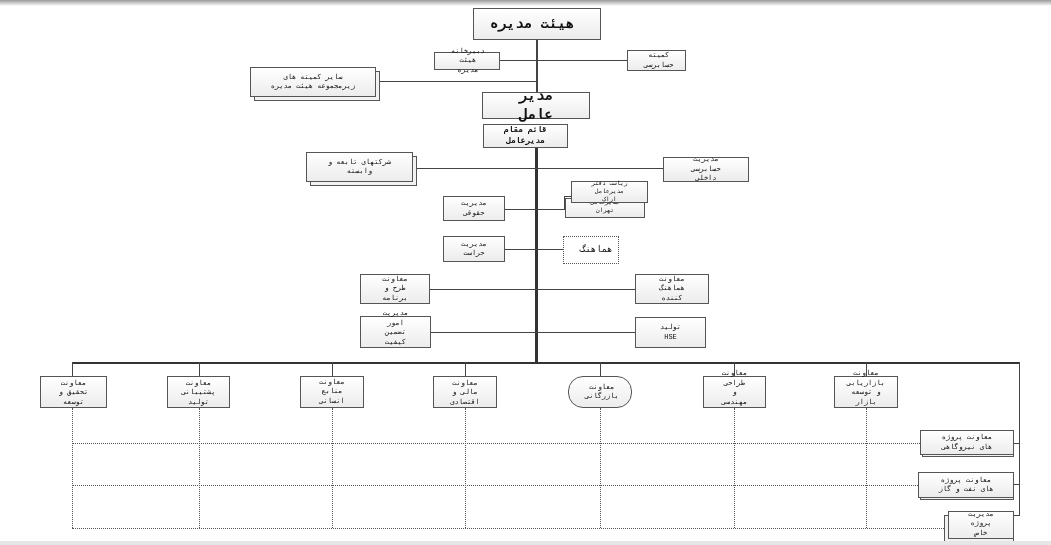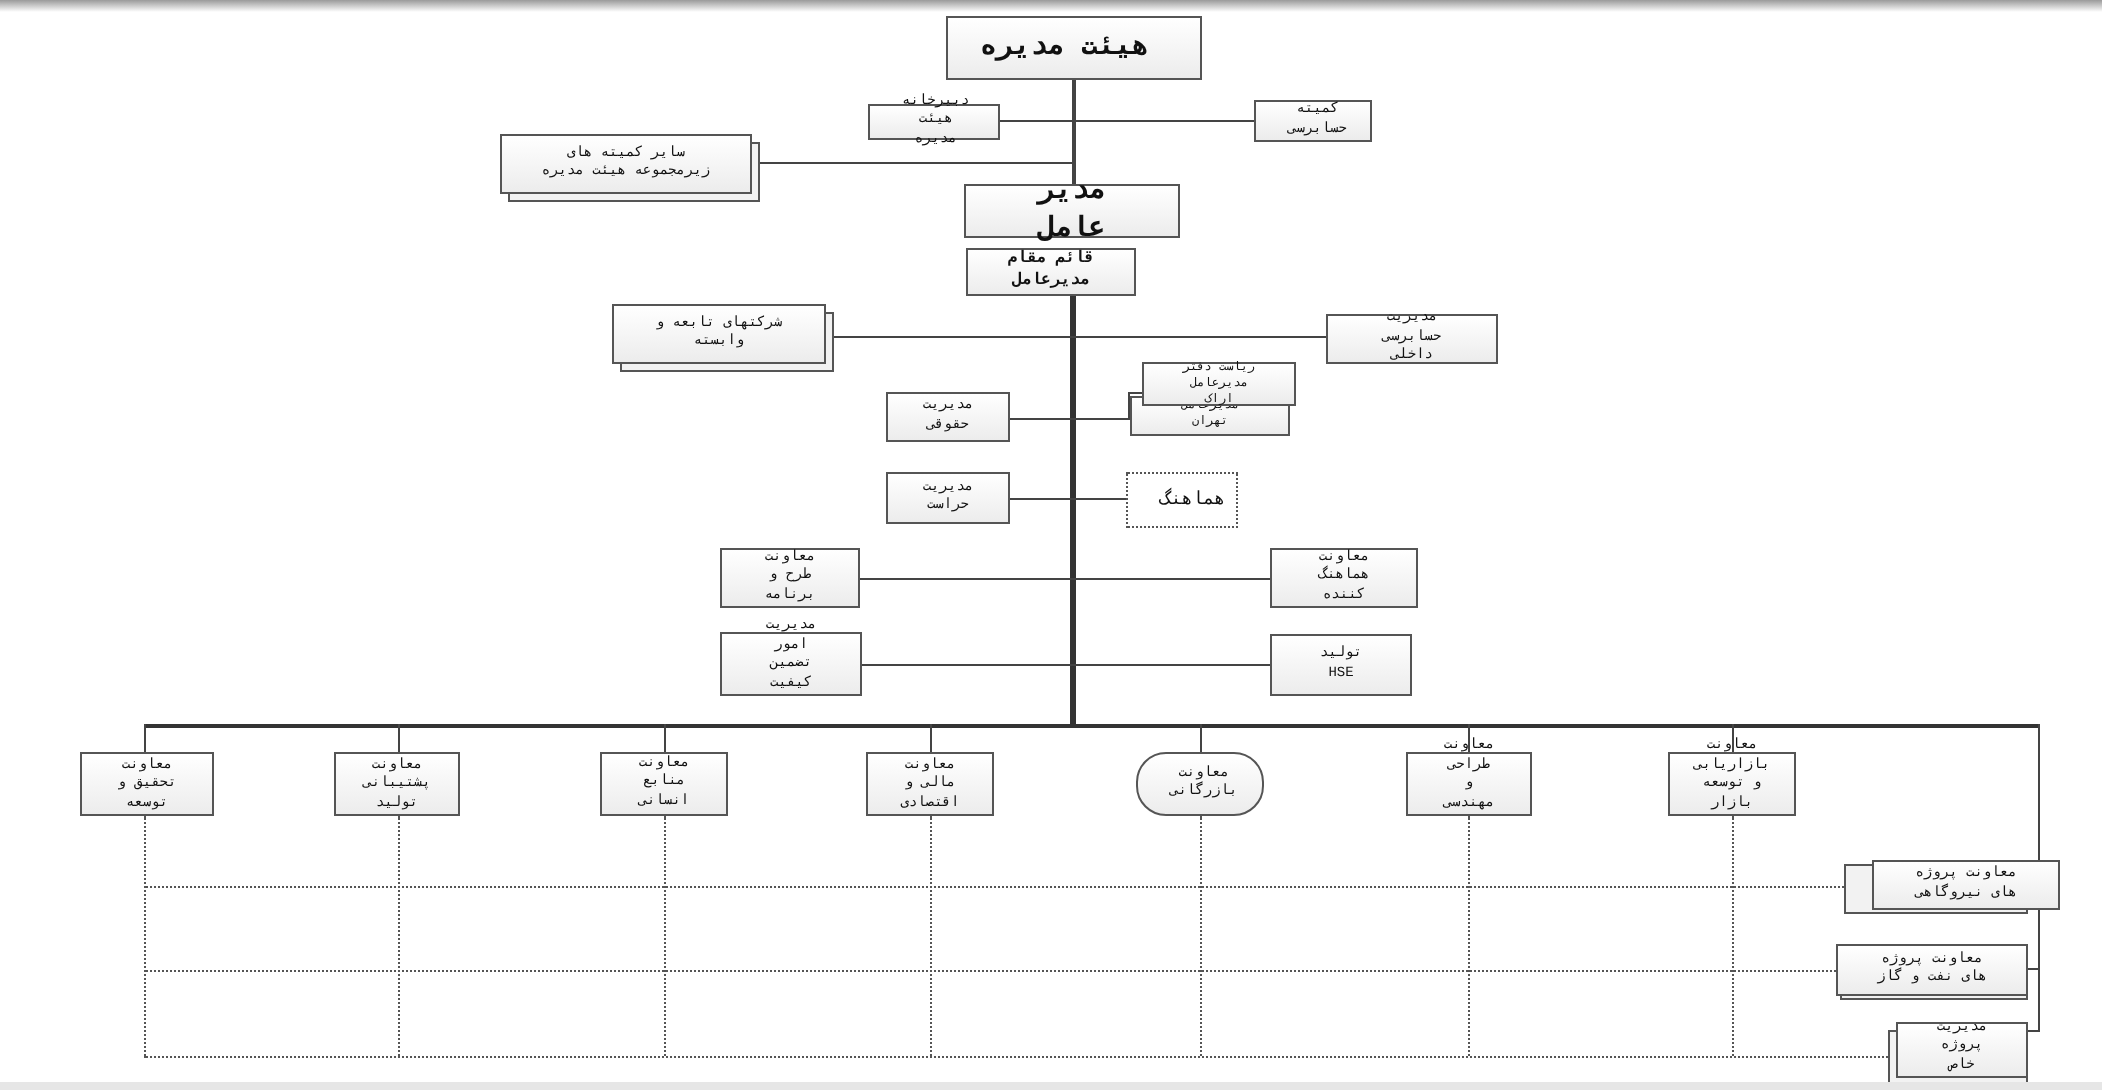--- a/index.html
+++ b/index.html
@@ -141,21 +141,21 @@
 <div class="box" style="left:703px;top:376px;width:63px;height:32px;flex-direction:column;">
     <span>معاونت</span>
     <span>طراحی و مهندسی</span>
   </div>
 <div class="box" style="left:834px;top:376px;width:64px;height:32px;flex-direction:column;">
     <span>معاونت بازاریابی</span>
     <span>و توسعه بازار</span>
   </div>
 
 <div class="shadow" style="left:922px;top:432px;width:92px;height:25px;"></div>
-<div class="box" style="left:920px;top:430px;width:94px;height:25px;margin-left:16px;">
+<div class="box" style="left:920px;top:430px;width:94px;height:25px;">
     <span>معاونت پروژه های نیروگاهی</span>
   </div>
 <div class="shadow" style="left:920px;top:474px;width:94px;height:26px;"></div>
 <div class="box" style="left:918px;top:472px;width:96px;height:26px;">
     <span>معاونت پروژه های نفت و گاز</span>
   </div>
 <div class="shadow" style="left:944px;top:515px;width:70px;height:28px;"></div>
 <div class="box" style="left:948px;top:511px;width:66px;height:28px;flex-direction:column;">
     <span>مدیریت پروژه</span>
     <span>خاص</span>

